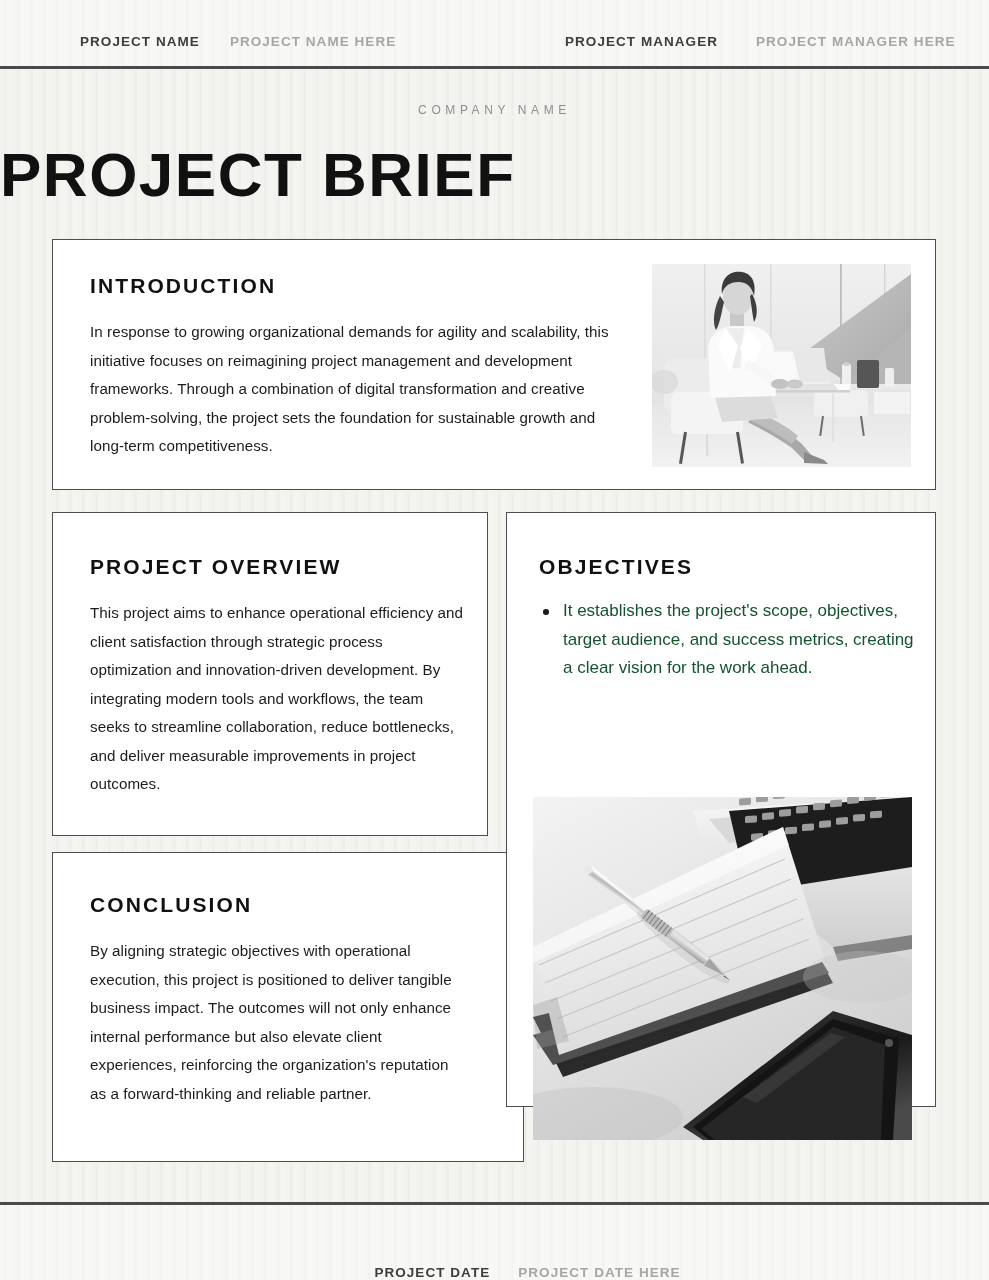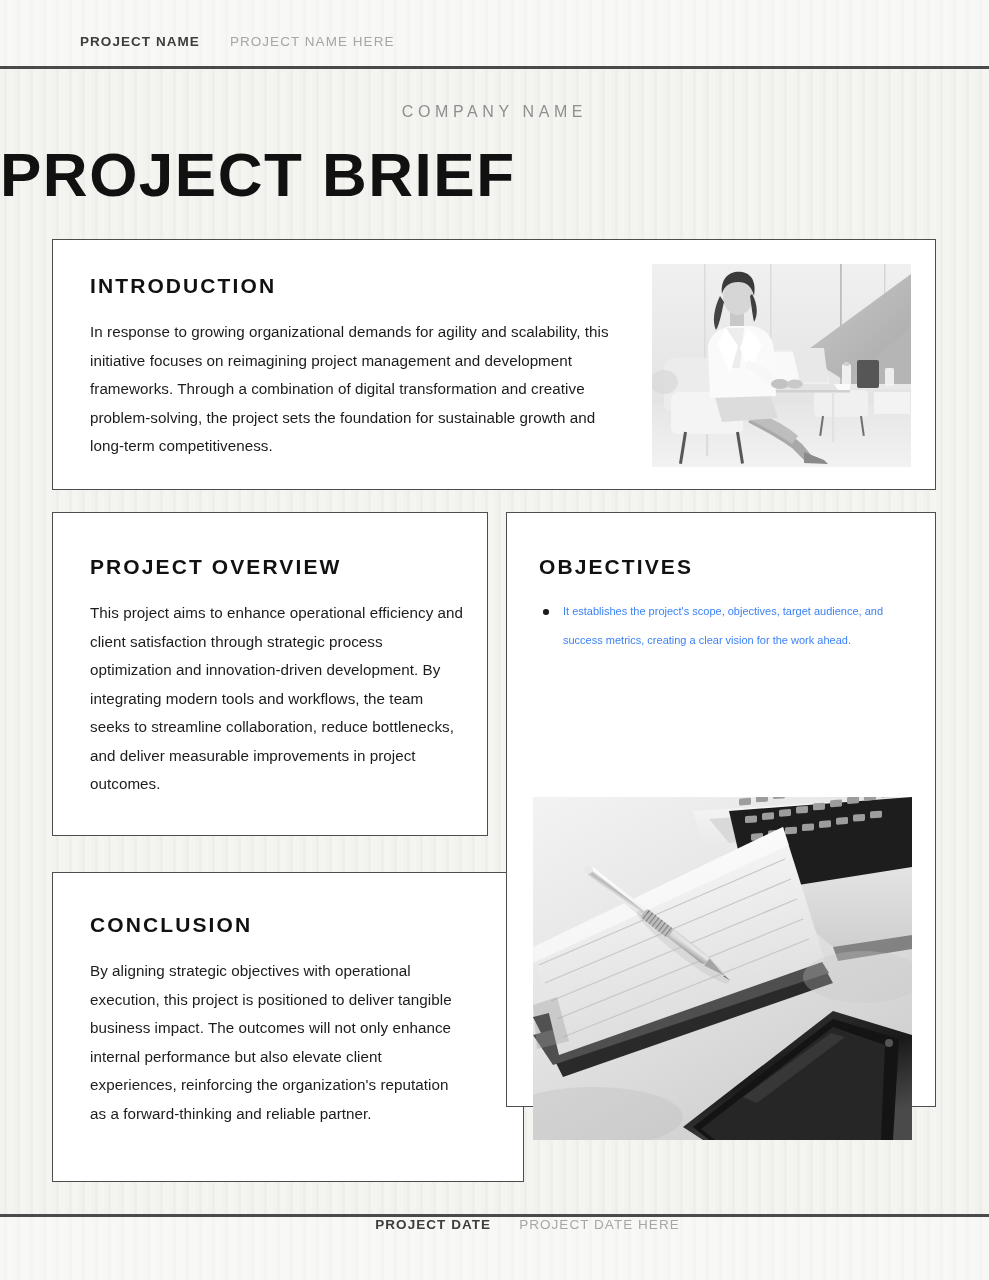--- a/index.html
+++ b/index.html
@@ -62,36 +62,36 @@
 
   .hdr-label {
     font-size: 13.5px;
     font-weight: 700;
     letter-spacing: 1.05px;
     color: #3d3d3d;
     white-space: nowrap;
   }
   .hdr-value {
     font-size: 13.5px;
-    font-weight: 400;
+    font-weight: 700;
     letter-spacing: 1.05px;
     color: #a6a6a6;
     white-space: nowrap;
     margin-left: 30px;
   }
   .hdr-group.right .hdr-value { margin-left: 38px; }
 
   
   .company-name {
     position: absolute;
     left: 0;
     top: 103px;
     width: 989px;
     text-align: center;
-    font-size: 16px;
+    font-size: 12px;
     font-weight: 400;
     letter-spacing: 4.6px;
     color: #8f8f8f;
   }
   .doc-title {
     position: absolute;
     left: 0;
     top: 142px;
     width: 989px;
     text-align: left;
@@ -104,21 +104,21 @@
 
   
   .card {
     position: absolute;
     background: #ffffff;
     border: 1.5px solid #4d4d4d;
     box-sizing: border-box;
   }
   .card-intro      { left: 52px;  top: 239px;  width: 884px; height: 251px; }
   .card-overview   { left: 52px;  top: 512px;  width: 436px; height: 324px; }
-  .card-conclusion { left: 52px;  top: 852px;  width: 472px; height: 310px; margin-top: 20px; }
+  .card-conclusion { left: 52px;  top: 852px;  width: 472px; height: 310px; }
   .card-objectives { left: 506px; top: 512px;  width: 430px; height: 595px; }
 
   .sec-heading {
     font-size: 21px;
     font-weight: 700;
     letter-spacing: 2.1px;
     color: #111111;
     margin: 0;
   }
   .card-intro .sec-heading      { position: absolute; left: 37px; top: 34px; }
@@ -159,23 +159,23 @@
     left: 32px;
     top: 84px;
     width: 378px;
     margin: 0;
     padding: 0;
     list-style: none;
   }
   .obj-list li {
     position: relative;
     padding-left: 24px;
-    font-size: 11px;
+    font-size: 17px;
     line-height: 28.5px;
-    color: #3b82f6;
+    color: #14532d;
   }
   .obj-list li::before {
     content: "";
     position: absolute;
     left: 4px;
     top: 12px;
     width: 5.5px;
     height: 5.5px;
     border-radius: 50%;
     background: #1c1c1c;
@@ -191,50 +191,54 @@
   .photo-desk       { left: 26px;  top: 284px; width: 379px; height: 343px; }
 
   .photo svg { display: block; width: 100%; height: 100%; }
 
   
   .footer {
     position: absolute;
     left: 0;
     bottom: 0;
     width: 989px;
-    height: 66px;
+    height: 78px;
     background:
       repeating-linear-gradient(
         90deg,
         #f7f7f5 0px,
         #f7f7f5 4px,
         #f4f4f1 4px,
         #f4f4f1 7px,
         #f8f8f6 7px,
         #f8f8f6 13px
       );
     border-top: 3px solid #4a4a4a;
     box-sizing: border-box;
     display: flex;
-    align-items: flex-start;
+    align-items: flex-end;
     justify-content: center;
     padding-left: 38px;
   }
   .footer .hdr-label { font-size: 13.5px; }
   .footer .hdr-value { margin-left: 28px; }
 </style>
 </head>
 <body>
 
 <div class="page">
 
   <div class="header">
     <div class="hdr-group left">
       <span class="hdr-label">PROJECT NAME</span>
       <span class="hdr-value">PROJECT NAME HERE</span>
+    </div>
+    <div class="hdr-group right">
+      <span class="hdr-label">PROJECT MANAGER</span>
+      <span class="hdr-value">PROJECT MANAGER HERE</span>
     </div>
   </div>
 
   <div class="company-name">COMPANY NAME</div>
   <div class="doc-title">PROJECT BRIEF</div>
 
   <div class="card card-intro">
     <h2 class="sec-heading">INTRODUCTION</h2>
     <p class="body-text intro-text">In response to growing organizational demands for agility and scalability, this initiative focuses on reimagining project management and development frameworks. Through a combination of digital transformation and creative problem-solving, the project sets the foundation for sustainable growth and long-term competitiveness.</p>
 

